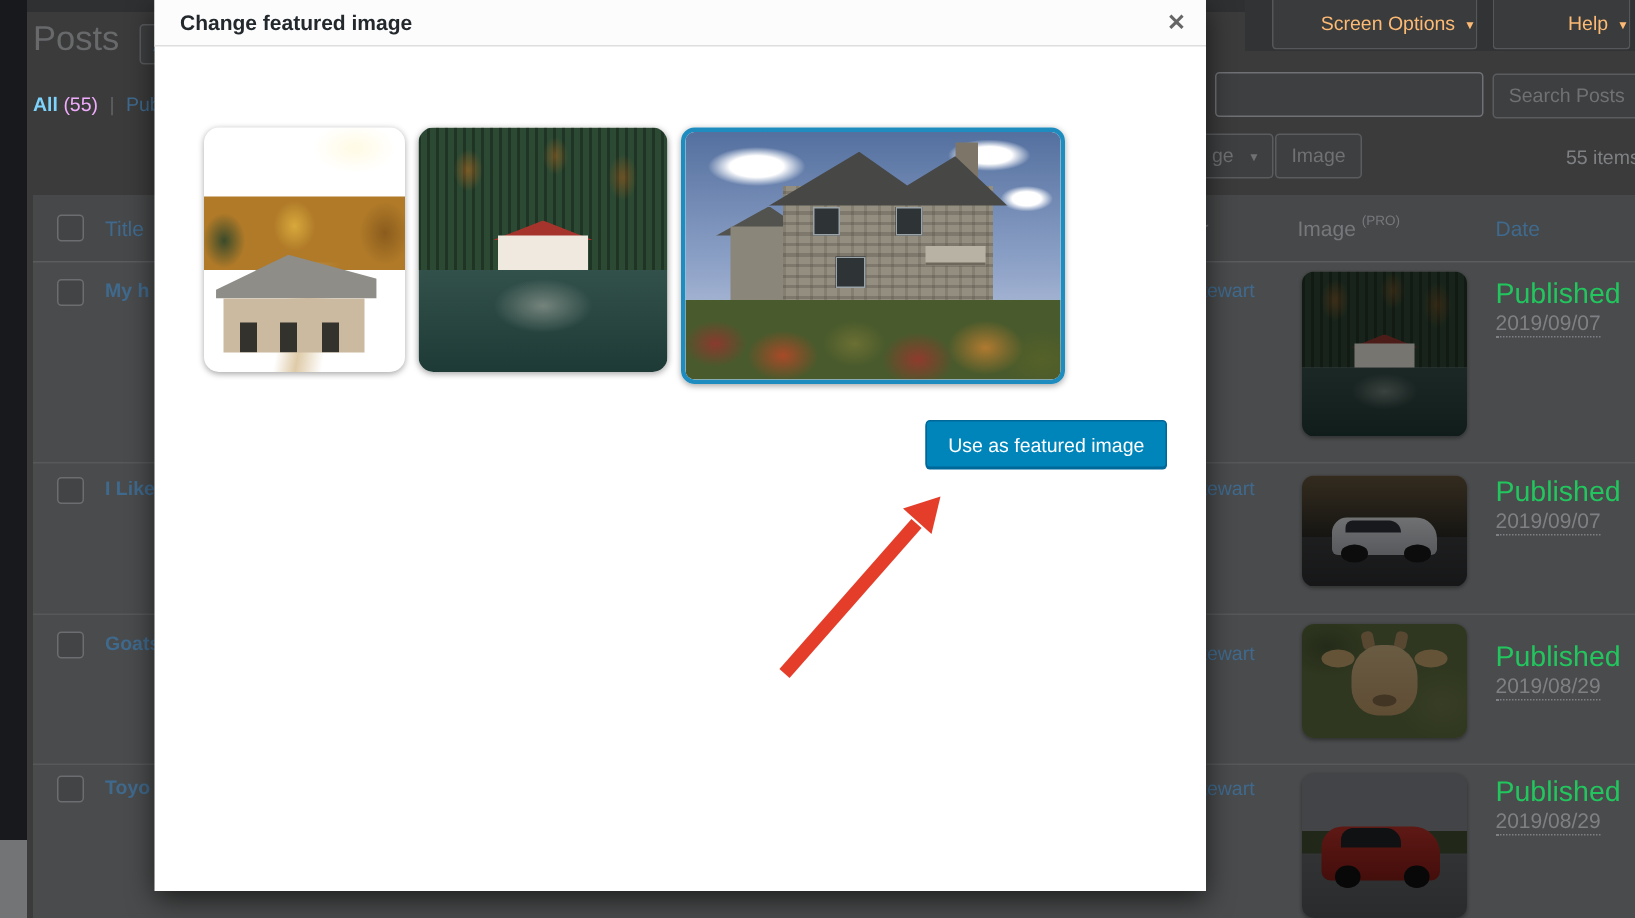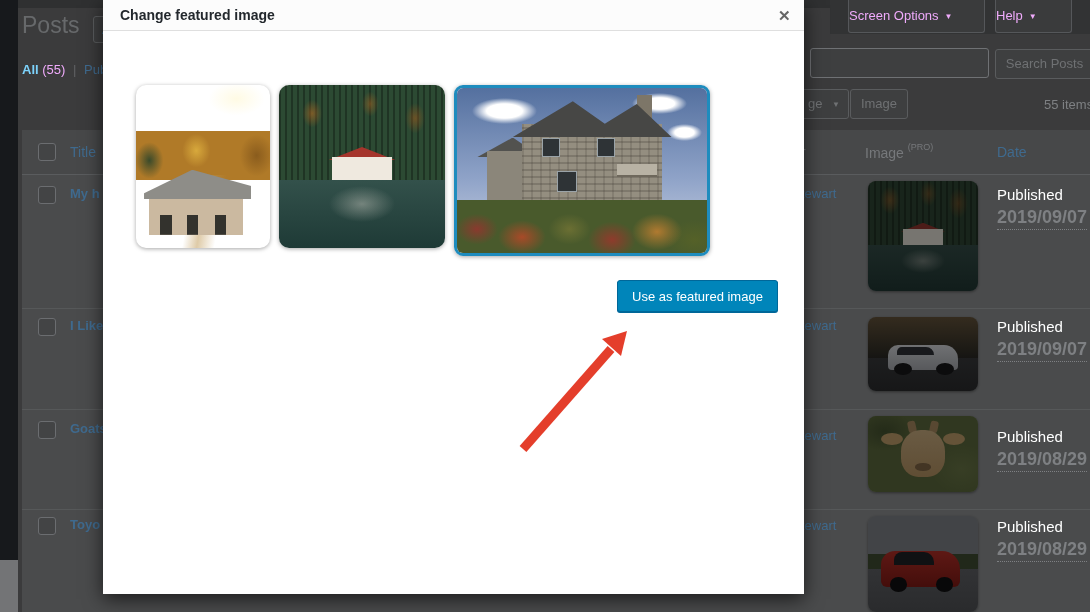--- a/index.html
+++ b/index.html
@@ -12,23 +12,23 @@
   #admin-strip-foot{left:0;top:560px;width:18px;height:52px;background:#737476;}
   #top-band{left:18px;top:0;width:1072px;height:8px;background:#2f3031;}
   #tabs-band{left:830px;top:0;width:260px;height:34px;background:#323334;}
   .dim-gray{color:#7e8083;font-size:13px;}
   .dim-link{color:#3f6a8e;font-size:13px;}
   #posts-title{left:22px;top:12px;font-size:23px;color:#67696b;font-weight:400;}
   #add-new-frag{left:93px;top:16px;width:60px;height:25px;border:1px solid #5a5c5e;
     border-radius:3px;background:#3e3f40;color:#3f6a8e;font-size:13px;line-height:25px;padding-left:8px;}
 
   .meta-tab{top:0;height:32px;border:1px solid #55575a;border-top:none;background:#3a3b3c;
-    color:#f0abfc;font-size:13px;line-height:32px;text-align:left;border-radius:0 0 3px 3px;}
+    color:#fdba74;font-size:13px;line-height:32px;text-align:right;border-radius:0 0 3px 3px;}
   #screen-options-tab{left:848px;width:135px;}
-  #help-tab{left:995px;width:75px;}
+  #help-tab{left:995px;width:75px;padding-left:15px;}
   .caret{font-size:8px;margin-left:6px;position:relative;top:-1px;}
 
   #subsubsub{left:22px;top:62px;font-size:13px;}
   #subsubsub b{color:#7dd3fc;}
   #subsubsub .cnt{color:#f0abfc;}
   #subsubsub .sep{color:#606264;margin:0 4px;}
 
   .ctl{border:1px solid #5a5c5e;background:#3e3f40;border-radius:3px;
     color:#6f7173;font-size:13px;line-height:28px;}
   #bulk-select{left:22px;top:89px;width:130px;height:28px;padding-left:8px;}
@@ -42,22 +42,22 @@
   #table-bg{left:22px;top:130px;width:1068px;height:482px;background:#4a4b4c;
     border-top:1px solid #5a5c5e;}
   #thead{left:22px;top:130px;width:1068px;height:44px;background:#474849;
     border-bottom:1px solid #5a5c5e;}
   .rowline{left:22px;width:1068px;height:1px;background:#565859;}
   .cb{width:16px;height:16px;border:1px solid #6b6d70;border-radius:3px;background:#434445;}
   .th-link{color:#3f6a8e;font-size:14px;}
   .th-plain{color:#76787b;font-size:14px;}
   sup.pro{font-size:9px;position:relative;top:-2px;color:#76787b;}
   .row-title{color:#3f6a8e;font-size:13px;font-weight:bold;white-space:nowrap;}
-  .pub{color:#ffffff;font-size:15px;}
-  .pub-date{color:#7e8083;font-size:18px;border-bottom:1px dotted #7e8083;padding-bottom:1px;font-weight:bold;}
+  .pub{color:#22c55e;font-size:19px;}
+  .pub-date{color:#7e8083;font-size:14px;border-bottom:1px dotted #7e8083;padding-bottom:1px;}
 
   .row-thumb{left:868px;width:110px;border-radius:8px;overflow:hidden;
     filter:brightness(.5) saturate(.85);box-shadow:0 1px 3px rgba(0,0,0,.4);}
   .layer{position:absolute;left:0;top:0;width:100%;height:100%;}
 
   
   .art-lake .sky{height:58%;background:#2c4a33;
     background-image:radial-gradient(14px 20px at 20% 30%,rgba(190,105,30,.55),transparent 70%),
       radial-gradient(12px 18px at 55% 20%,rgba(190,105,30,.45),transparent 70%),
       radial-gradient(14px 22px at 82% 35%,rgba(170,90,25,.5),transparent 70%),

